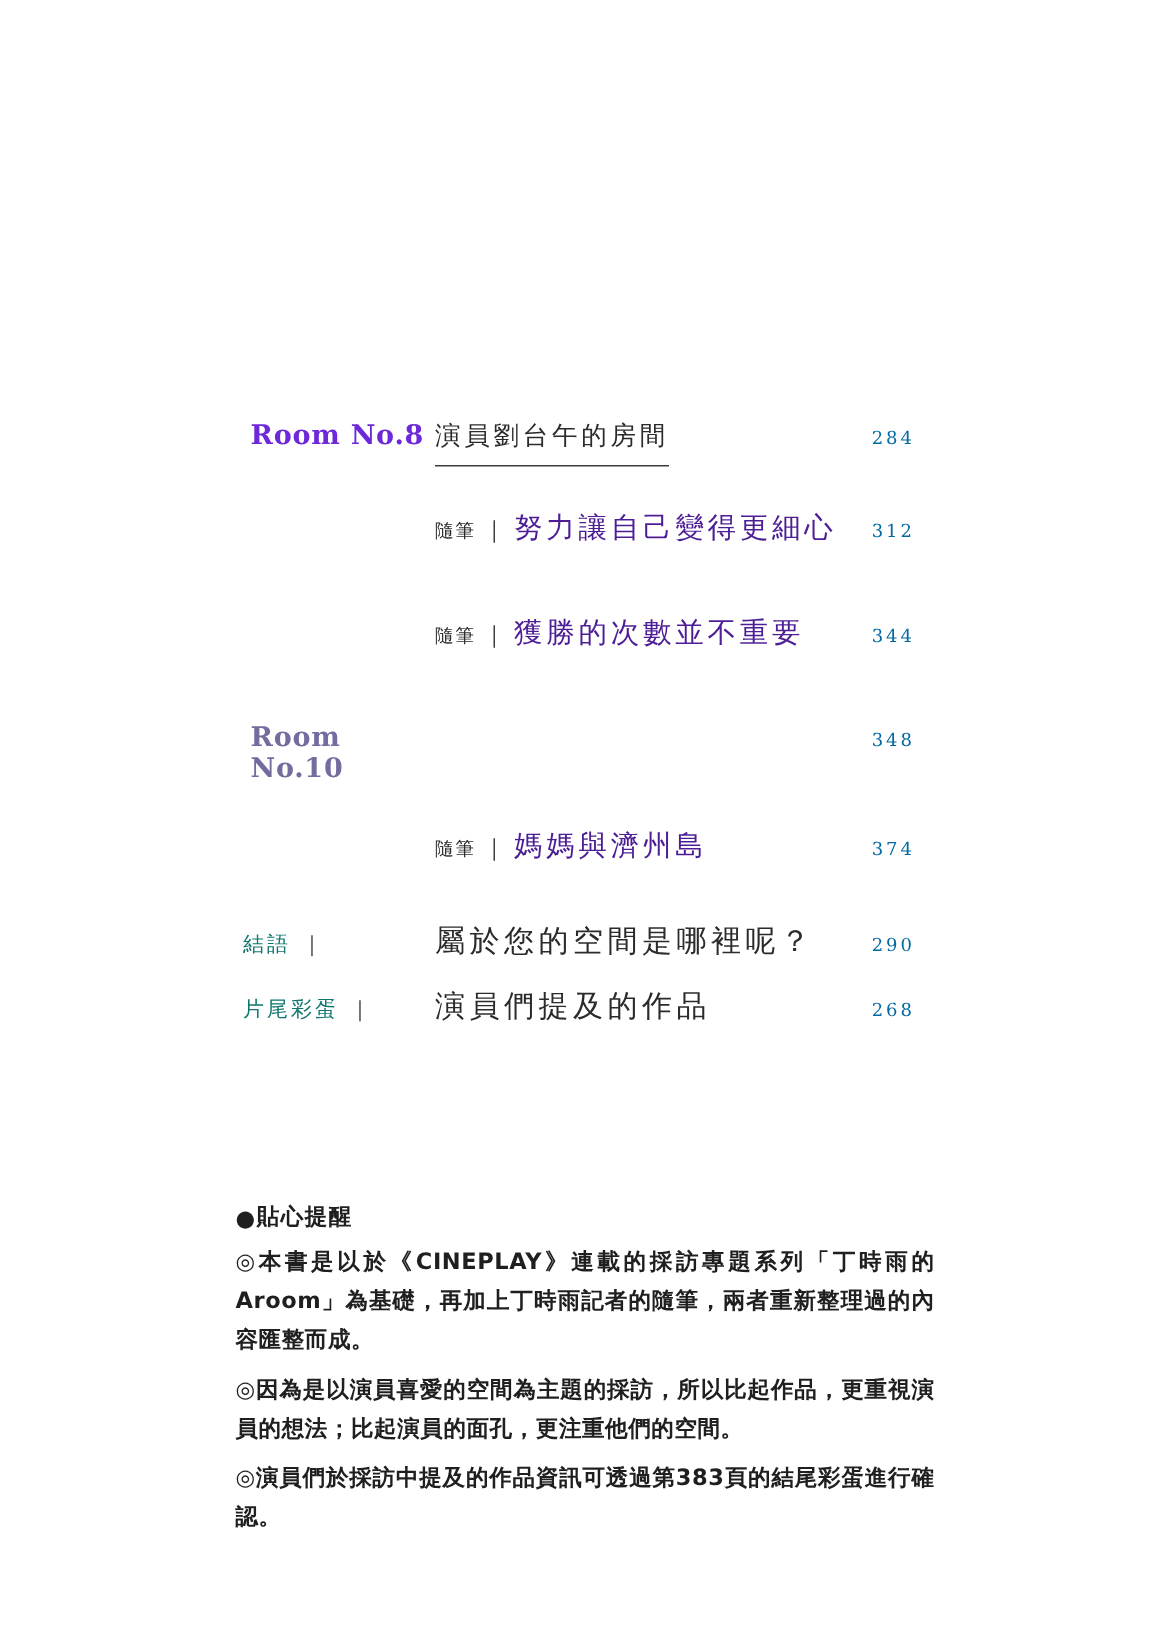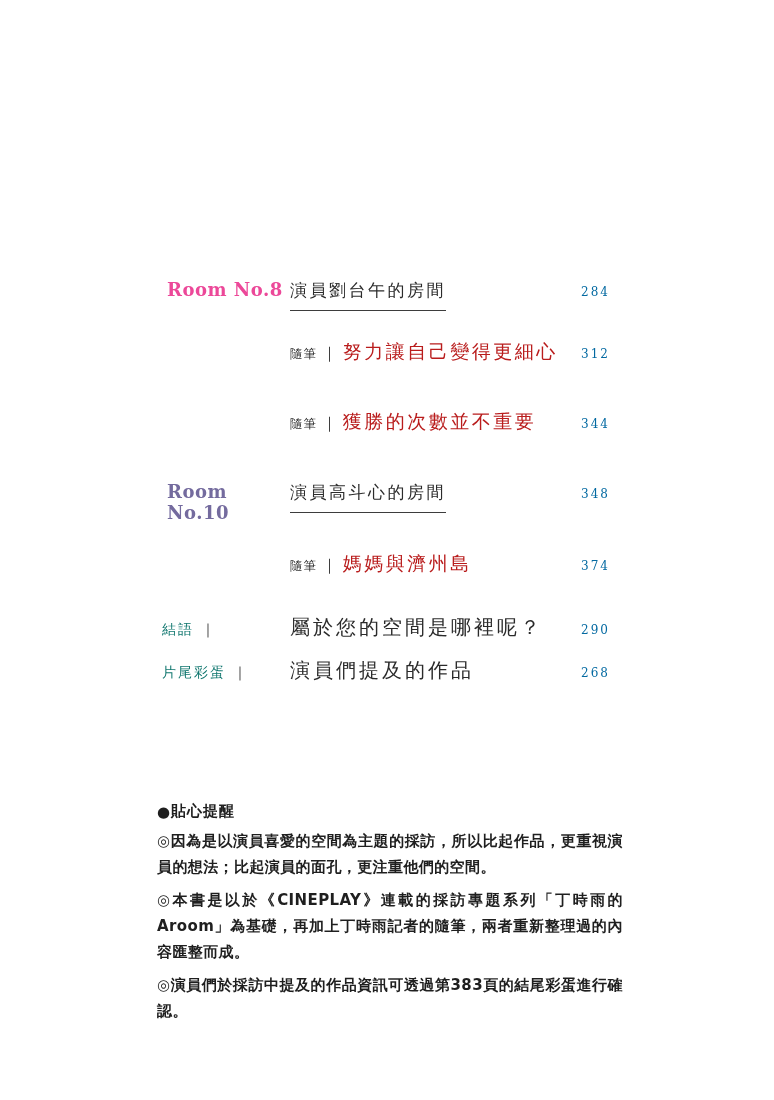--- a/index.html
+++ b/index.html
@@ -49,21 +49,21 @@
   }
   .divider-bar {
     font-size: 15px;
     margin: 0 6px 0 5px;
     color: #2b2b2b;
     font-weight: 300;
   }
   .essay-title {
     font-size: 19px;
     letter-spacing: 2.5px;
-    color: #b91c1c;
+    color: #4c1d95;
   }
 
   
   .extra-row { left: 162px; right: 164px; position: absolute; }
   .extra-label-group {
     flex: 0 0 128px;
     display: flex;
     align-items: baseline;
   }
   .extra-label {
@@ -107,21 +107,21 @@
     line-height: 26px;
     text-align: justify;
   }
   .bullet { font-weight: bold; }
 </style>
 </head>
 <body>
 
 <div class="toc-entry" style="top:279px">
   <div class="row">
-    <span class="room-label" style="color: #ec4899;">Room No.8</span>
+    <span class="room-label" style="color: #6d28d9;">Room No.8</span>
     <span class="entry-title">演員劉台午的房間</span>
     <span class="page-num">284</span>
   </div>
   <div class="row essay-row">
     <span class="room-label"></span>
     <span class="essay-group">
       <span class="essay-prefix">隨筆</span>
       <span class="divider-bar">｜</span>
       <span class="essay-title">努力讓自己變得更細心</span>
     </span>
@@ -137,21 +137,20 @@
       <span class="divider-bar">｜</span>
       <span class="essay-title">獲勝的次數並不重要</span>
     </span>
     <span class="page-num">344</span>
   </div>
 </div>
 
 <div class="toc-entry" style="top:481px">
   <div class="row">
     <span class="room-label" style="color: rgb(116, 107, 158);">Room No.10</span>
-    <span class="entry-title">演員高斗心的房間</span>
     <span class="page-num">348</span>
   </div>
   <div class="row essay-row">
     <span class="room-label"></span>
     <span class="essay-group">
       <span class="essay-prefix">隨筆</span>
       <span class="divider-bar">｜</span>
       <span class="essay-title">媽媽與濟州島</span>
     </span>
     <span class="page-num">374</span>
@@ -175,21 +174,21 @@
   <span class="extra-title">演員們提及的作品</span>
   <span class="page-num">268</span>
 </div>
 
 <div class="notes">
   <div class="notes-heading">
     <span class="bullet">●</span>
     <span>貼心提醒</span>
   </div>
   <div class="note-item">
-    <span class="bullet">◎</span><span>因為是以演員喜愛的空間為主題的採訪，所以比起作品，更重視演員的想法；比起演員的面孔，更注重他們的空間。</span>
+    <span class="bullet">◎</span><span>本書是以於《CINEPLAY》連載的採訪專題系列「丁時雨的Aroom」為基礎，再加上丁時雨記者的隨筆，兩者重新整理過的內容匯整而成。</span>
   </div>
   <div class="note-item">
-    <span class="bullet">◎</span><span>本書是以於《CINEPLAY》連載的採訪專題系列「丁時雨的Aroom」為基礎，再加上丁時雨記者的隨筆，兩者重新整理過的內容匯整而成。</span>
+    <span class="bullet">◎</span><span>因為是以演員喜愛的空間為主題的採訪，所以比起作品，更重視演員的想法；比起演員的面孔，更注重他們的空間。</span>
   </div>
   <div class="note-item">
     <span class="bullet">◎</span><span>演員們於採訪中提及的作品資訊可透過第383頁的結尾彩蛋進行確認。</span>
   </div>
 </div>
 
 </body></html>

